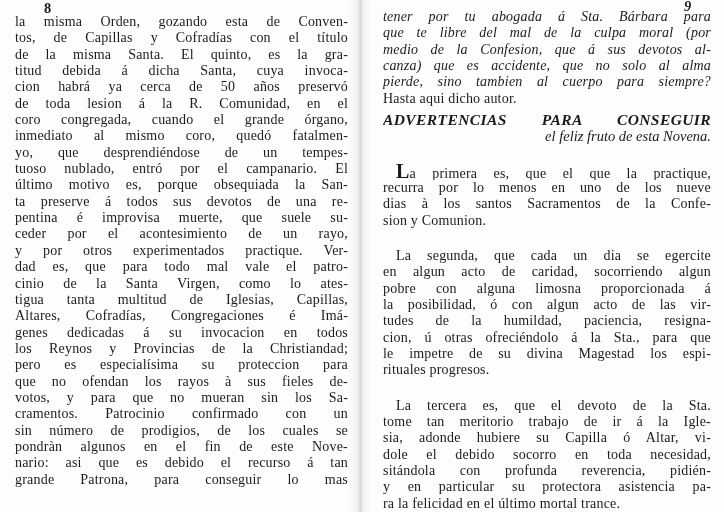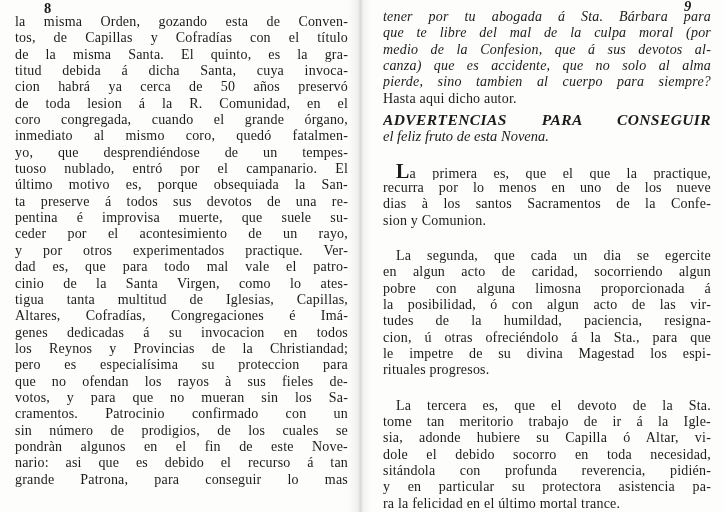--- a/index.html
+++ b/index.html
@@ -67,21 +67,21 @@
     line-height: 17px; height: 17px;
     letter-spacing: 0.4px;
     text-align: justify;
     text-align-last: justify;
     overflow: hidden;
   }
   .h-sub {
     font-style: italic;
     font-size: 14.5px;
     line-height: 16.5px;
-    text-align: left;
+    text-align: right;
   }
   .signature {
     text-align: center;
     font-weight: 700;
     font-size: 13.5px;
     line-height: 15px;
   }
 </style>
 </head>
 <body>

